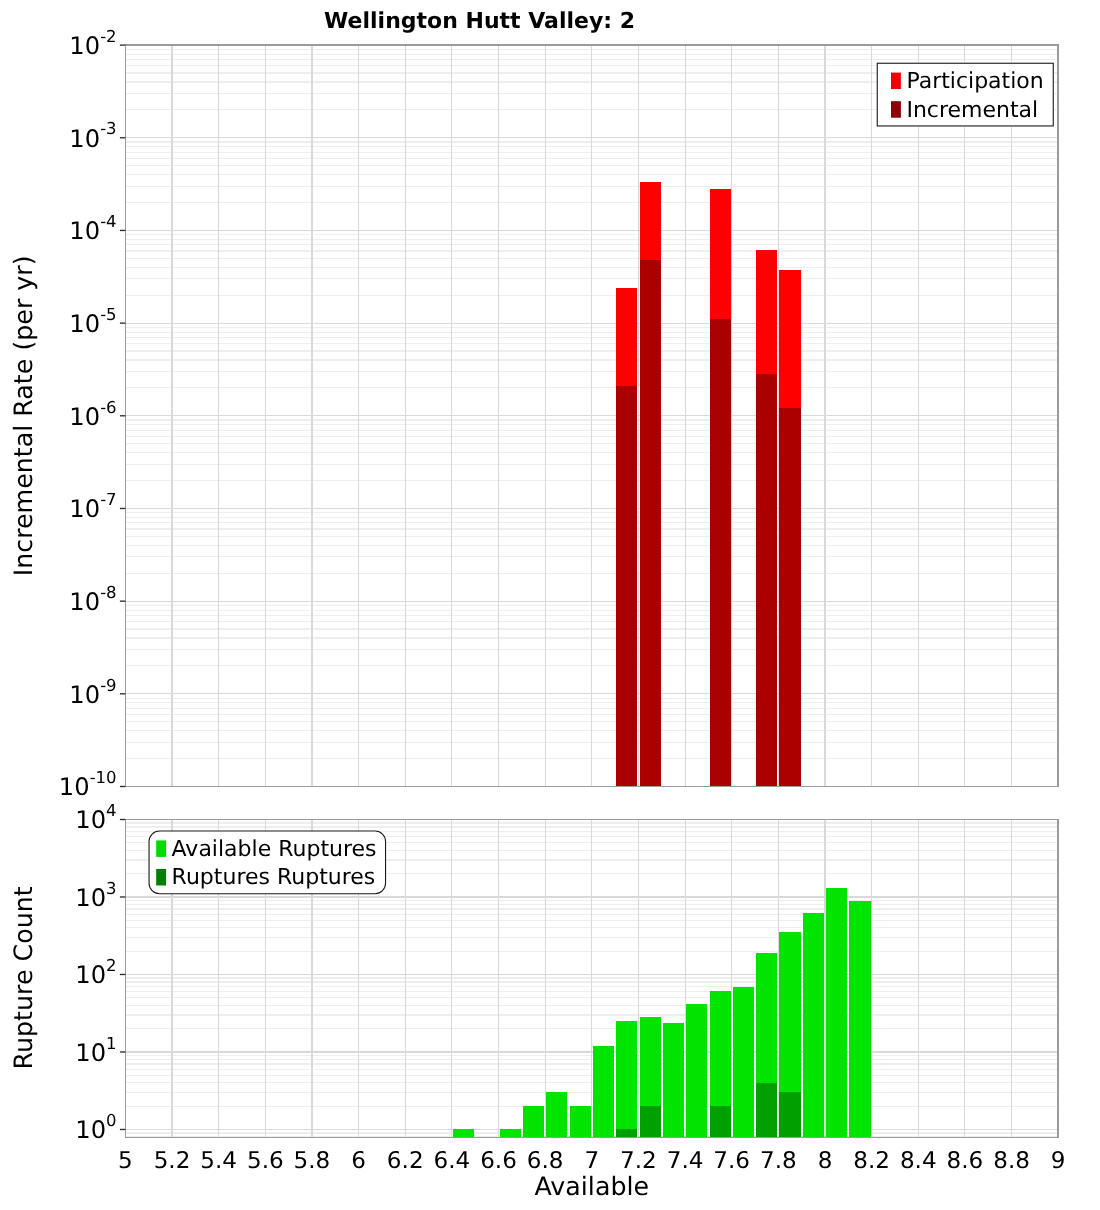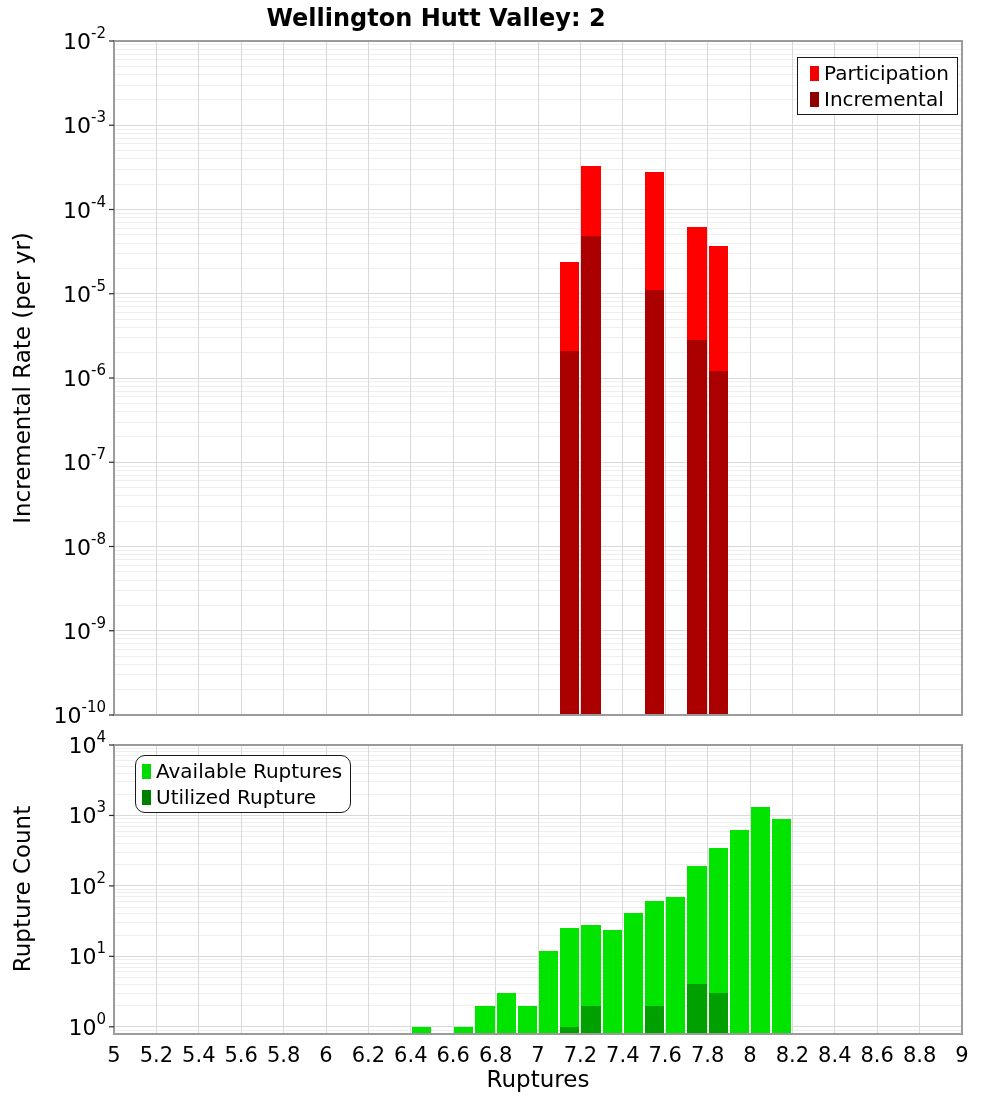--- a/index.html
+++ b/index.html
@@ -4,21 +4,21 @@
 <style>
   html,body{margin:0;padding:0;}
   body{
     width:1000px;height:1100px;position:relative;background:#ffffff;
     font-family:"DejaVu Sans","Liberation Sans",sans-serif;color:#000;
     overflow:hidden;
   }
   .chart-svg{position:absolute;left:0;top:0;width:1000px;height:1100px;}
   .fig-title{
     position:absolute;left:0;top:4px;width:872px;text-align:center;
-    font-size:24px;font-weight:bold;line-height:28px;
+    font-size:20px;font-weight:bold;line-height:28px;
   }
   .ylabel{
     position:absolute;left:-178px;width:400px;height:30px;text-align:center;
     font-size:23px;line-height:30px;transform:rotate(-90deg);
   }
   .ylabel.rate{top:363px;}
   .ylabel.count{top:874px;}
   .xlabel{
     position:absolute;left:114px;top:1064px;width:848px;text-align:center;
     font-size:23px;line-height:30px;
@@ -278,37 +278,37 @@
       <text x="750" y="1062" text-anchor="middle" font-size="21px" fill="#000">8</text>
       <text x="792.3999999999999" y="1062" text-anchor="middle" font-size="21px" fill="#000">8.2</text>
       <text x="834.8000000000001" y="1062" text-anchor="middle" font-size="21px" fill="#000">8.4</text>
       <text x="877.1999999999999" y="1062" text-anchor="middle" font-size="21px" fill="#000">8.6</text>
       <text x="919.6000000000001" y="1062" text-anchor="middle" font-size="21px" fill="#000">8.8</text>
       <text x="962" y="1062" text-anchor="middle" font-size="21px" fill="#000">9</text>
     </svg>
 
   <div class="ylabel rate">Incremental Rate (per yr)</div>
   <div class="ylabel count">Rupture Count</div>
-  <div class="xlabel">Ruptures</div>
+  <div class="xlabel">Available</div>
 
   <div class="legend top-right">
     <div class="legend-item">
       <span class="swatch" style="background: rgb(244, 0, 0);"></span>
       <span class="legend-label">Participation</span>
     </div>
     <div class="legend-item">
       <span class="swatch" style="background: rgb(143, 0, 0);"></span>
       <span class="legend-label">Incremental</span>
     </div>
   </div>
 
   <div class="legend bottom-left">
     <div class="legend-item">
       <span class="swatch" style="background: rgb(0, 220, 0);"></span>
       <span class="legend-label">Available Ruptures</span>
     </div>
     <div class="legend-item">
       <span class="swatch" style="background: rgb(0, 128, 0);"></span>
-      <span class="legend-label">Utilized Rupture</span>
+      <span class="legend-label">Ruptures Ruptures</span>
     </div>
   </div>
 
 </div>
 
 </body></html>

